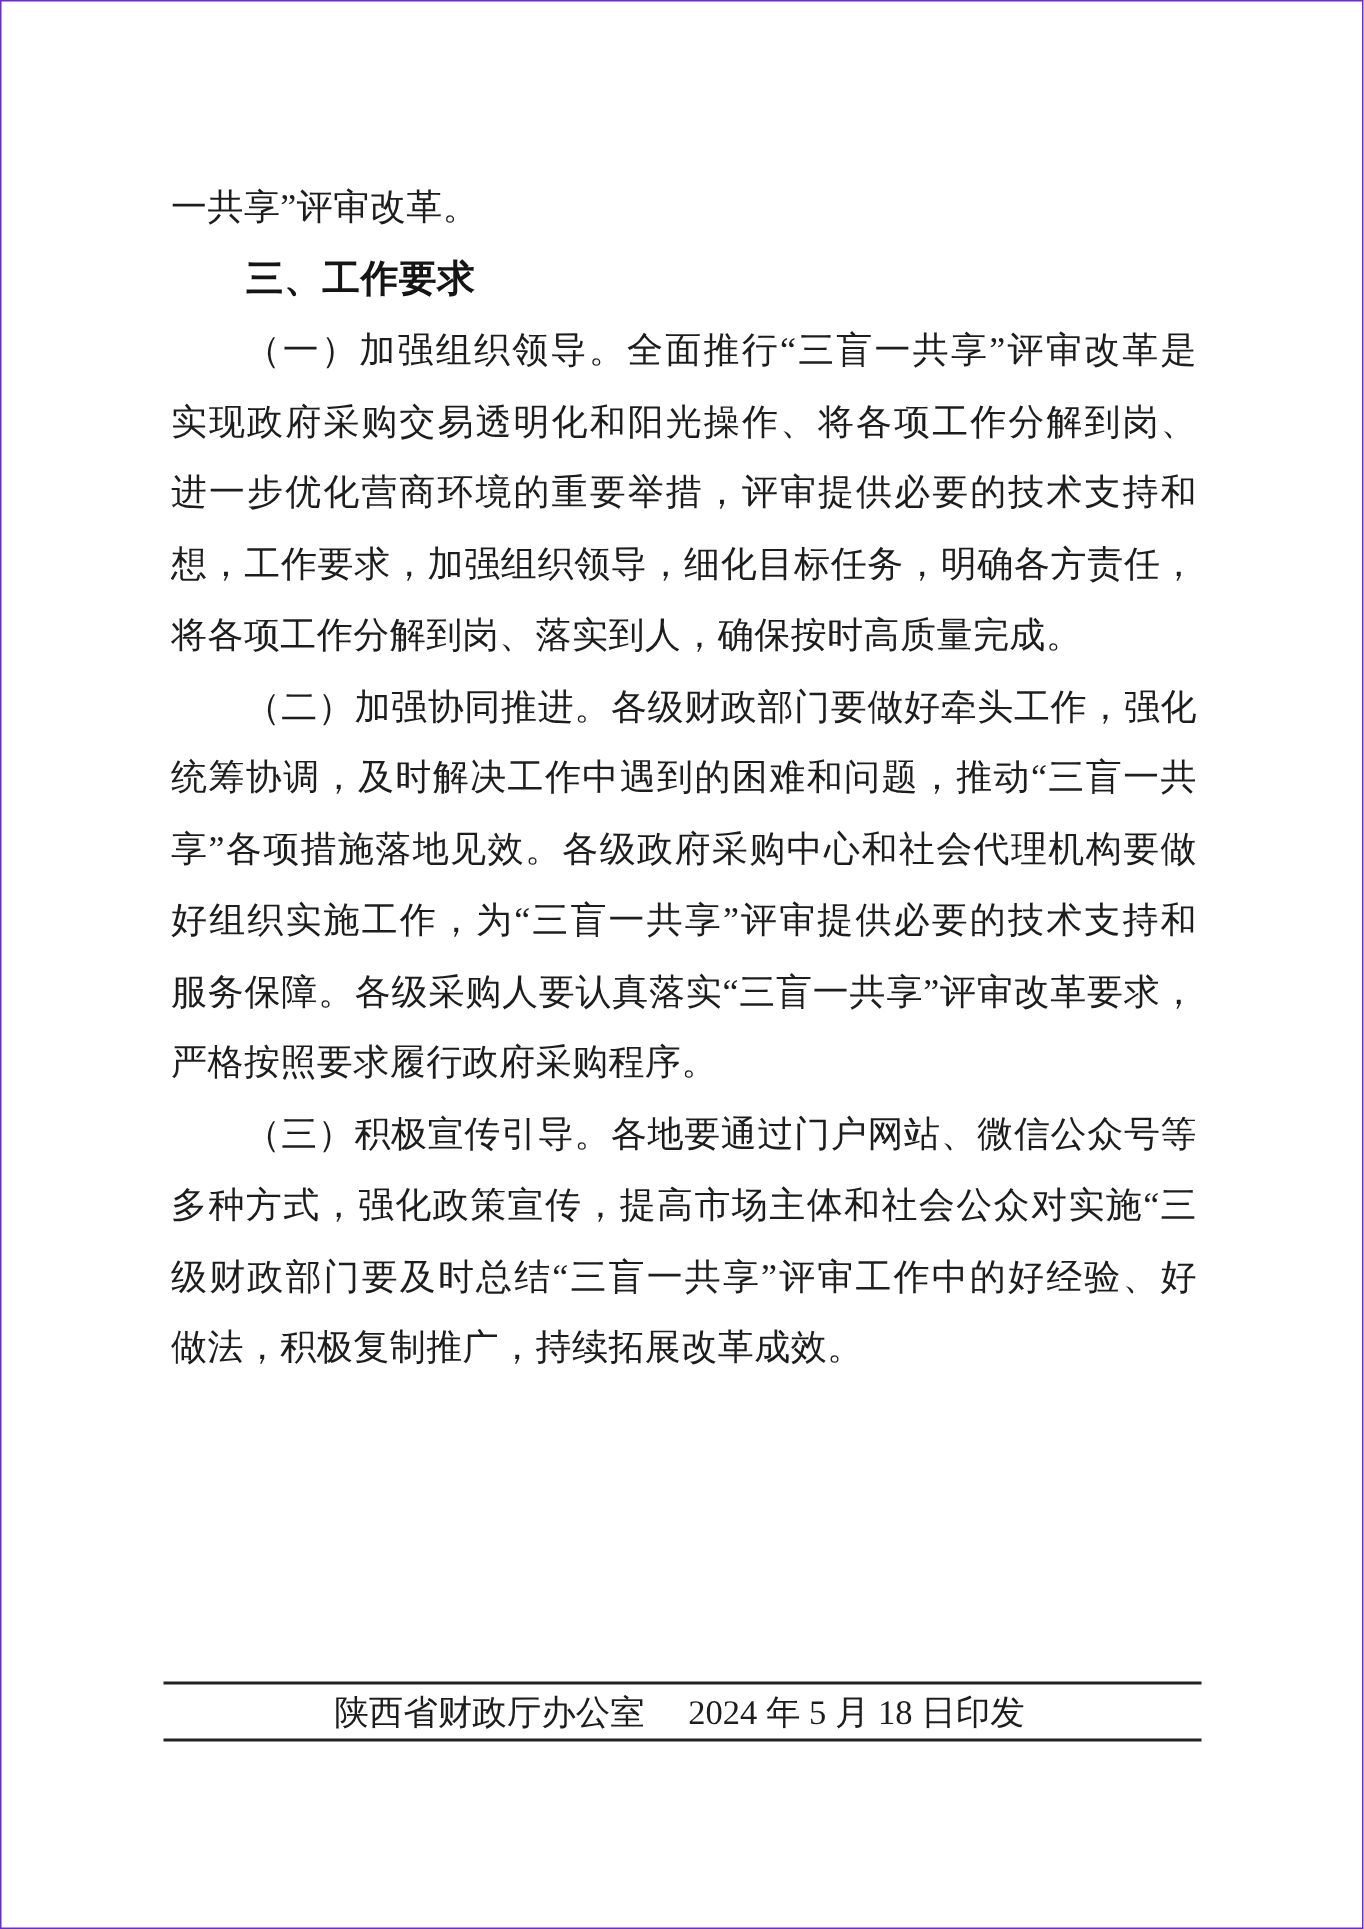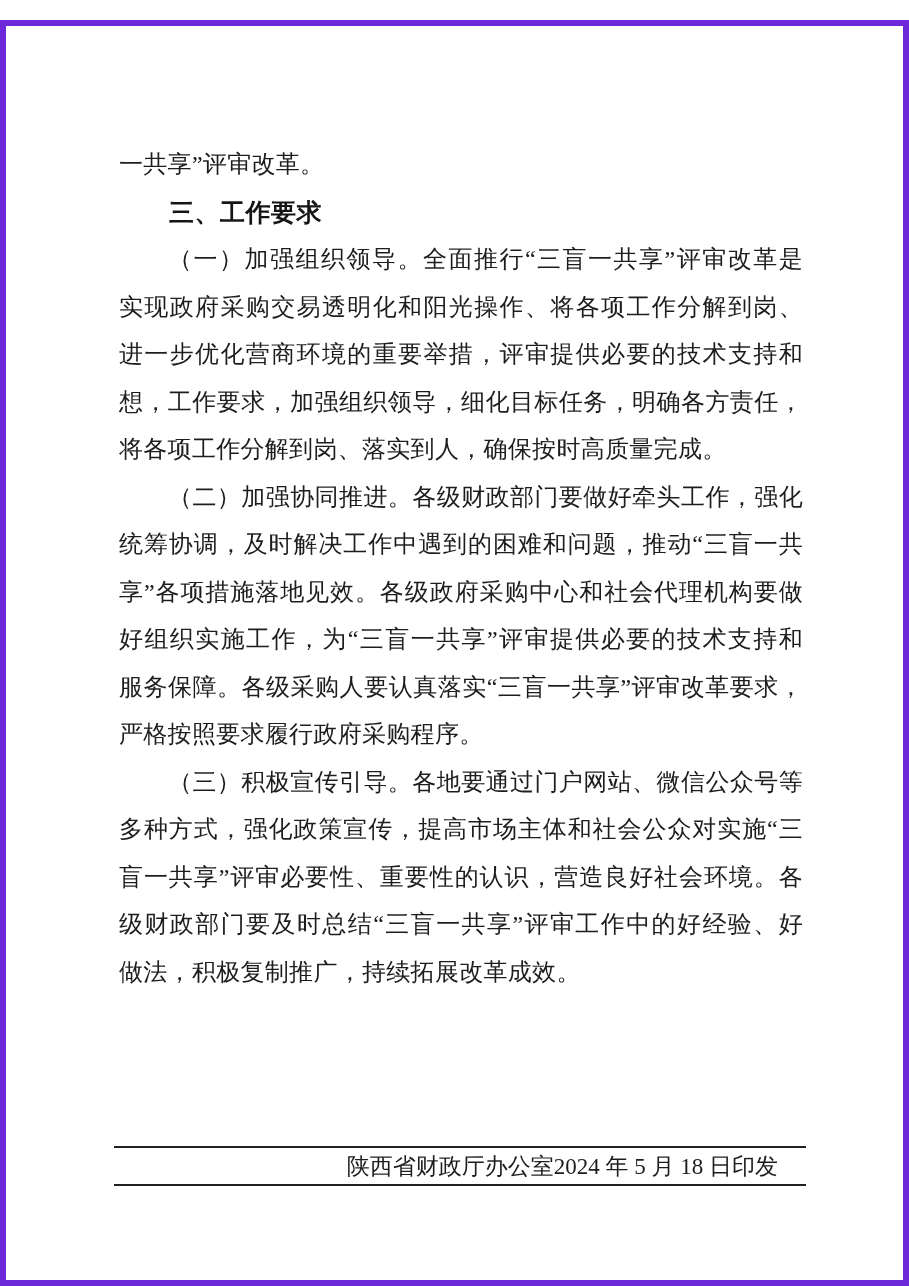--- a/index.html
+++ b/index.html
@@ -9,22 +9,21 @@
     height: 1286px;
     position: relative;
     font-family: "Liberation Serif", "DejaVu Serif", serif;
     color: #1d1d1d;
     overflow: hidden;
   }
   .page {
     position: absolute;
     inset: 0;
     background: #ffffff;
-    border: 6px solid #6d28d9;
-    margin-top: 20px;
+    border: 1px solid #6d28d9;
   }
   .content {
     position: absolute;
     left: 113px;
     top: 115px;
     width: 684px;
   }
   .line {
     height: 47.5px;
     line-height: 47.5px;
@@ -35,40 +34,41 @@
     text-justify: inter-character;
     white-space: normal;
     overflow: hidden;
   }
   .line.first { text-indent: 49px; }
   .line.last  { text-align: left; text-align-last: left; }
   .heading {
     height: 47.5px;
     line-height: 47.5px;
     margin-left: 50px;
-    font-family: Liberation Sans, sans-serif;
+    font-family: Liberation Mono, monospace;
     font-weight: 700;
     font-size: 25px;
     letter-spacing: 0.5px;
     color: #151515;
   }
   .footer {
     position: absolute;
     left: 108px;
     top: 1120px;
     width: 692px;
     height: 40px;
     border-top: 2px solid #222222;
     border-bottom: 2px solid #222222;
     display: flex;
     align-items: center;
-    justify-content: flex-end;
+    justify-content: center;
     padding: 0 28px 0 24px;
     font-size: 23px;
     color: #1d1d1d;
+    gap: 29px;
   }
 </style>
 </head>
 <body>
 
 <div class="page">
 
   <div class="content">
 
     <div class="line last">一共享”评审改革。</div>
@@ -83,21 +83,20 @@
 
     <div class="line first">（二）加强协同推进。各级财政部门要做好牵头工作，强化</div>
     <div class="line">统筹协调，及时解决工作中遇到的困难和问题，推动“三盲一共</div>
     <div class="line">享”各项措施落地见效。各级政府采购中心和社会代理机构要做</div>
     <div class="line">好组织实施工作，为“三盲一共享”评审提供必要的技术支持和</div>
     <div class="line">服务保障。各级采购人要认真落实“三盲一共享”评审改革要求，</div>
     <div class="line last">严格按照要求履行政府采购程序。</div>
 
     <div class="line first">（三）积极宣传引导。各地要通过门户网站、微信公众号等</div>
     <div class="line">多种方式，强化政策宣传，提高市场主体和社会公众对实施“三</div>
-    <div class="line">盲一共享”评审必要性、重要性的认识，营造良好社会环境。各</div>
     <div class="line">级财政部门要及时总结“三盲一共享”评审工作中的好经验、好</div>
     <div class="line last">做法，积极复制推广，持续拓展改革成效。</div>
 
   </div>
 
   <div class="footer">
     <span>陕西省财政厅办公室</span>
     <span>2024 年 5 月 18 日印发</span>
   </div>
 

